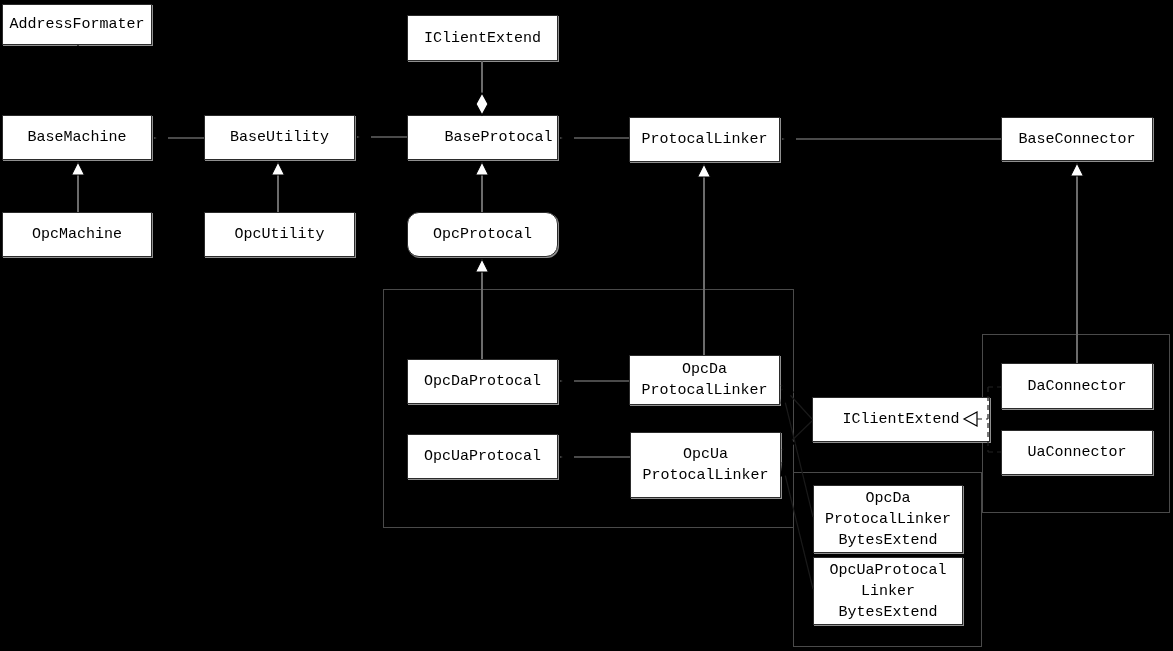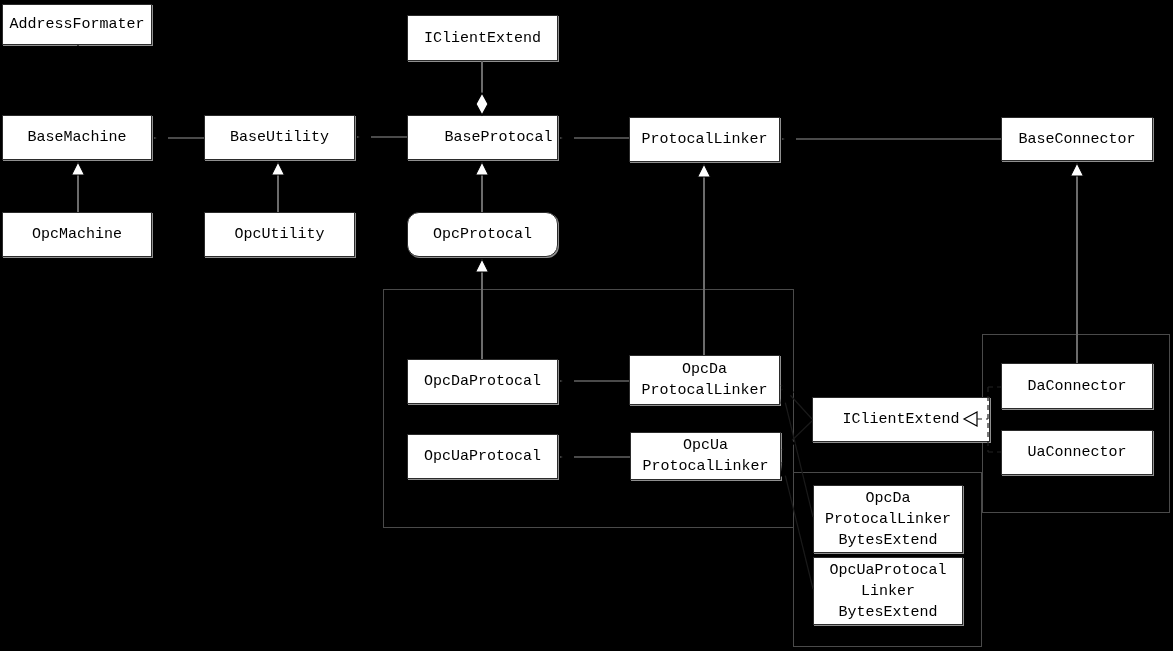--- a/index.html
+++ b/index.html
@@ -67,21 +67,21 @@
   <div class="node" style="left:407px;top:359px;width:151px;height:45px;">
     <span>OpcDaProtocal</span>
   </div>
   <div class="node" style="left:629px;top:355px;width:151px;height:50px;">
     <span>OpcDa
 ProtocalLinker</span>
   </div>
   <div class="node" style="left:407px;top:434px;width:151px;height:45px;">
     <span>OpcUaProtocal</span>
   </div>
-  <div class="node" style="left:630px;top:432px;width:151px;height:48px;">
+  <div class="node" style="left:630px;top:432px;width:151px;height:66px;">
     <span>OpcUa
 ProtocalLinker</span>
   </div>
   <div class="node" style="left:812px;top:397px;width:178px;height:45px;">
     <span>IClientExtend</span>
   </div>
   <div class="node" style="left:1001px;top:363px;width:152px;height:46px;">
     <span>DaConnector</span>
   </div>
   <div class="node" style="left:1001px;top:430px;width:152px;height:45px;">

